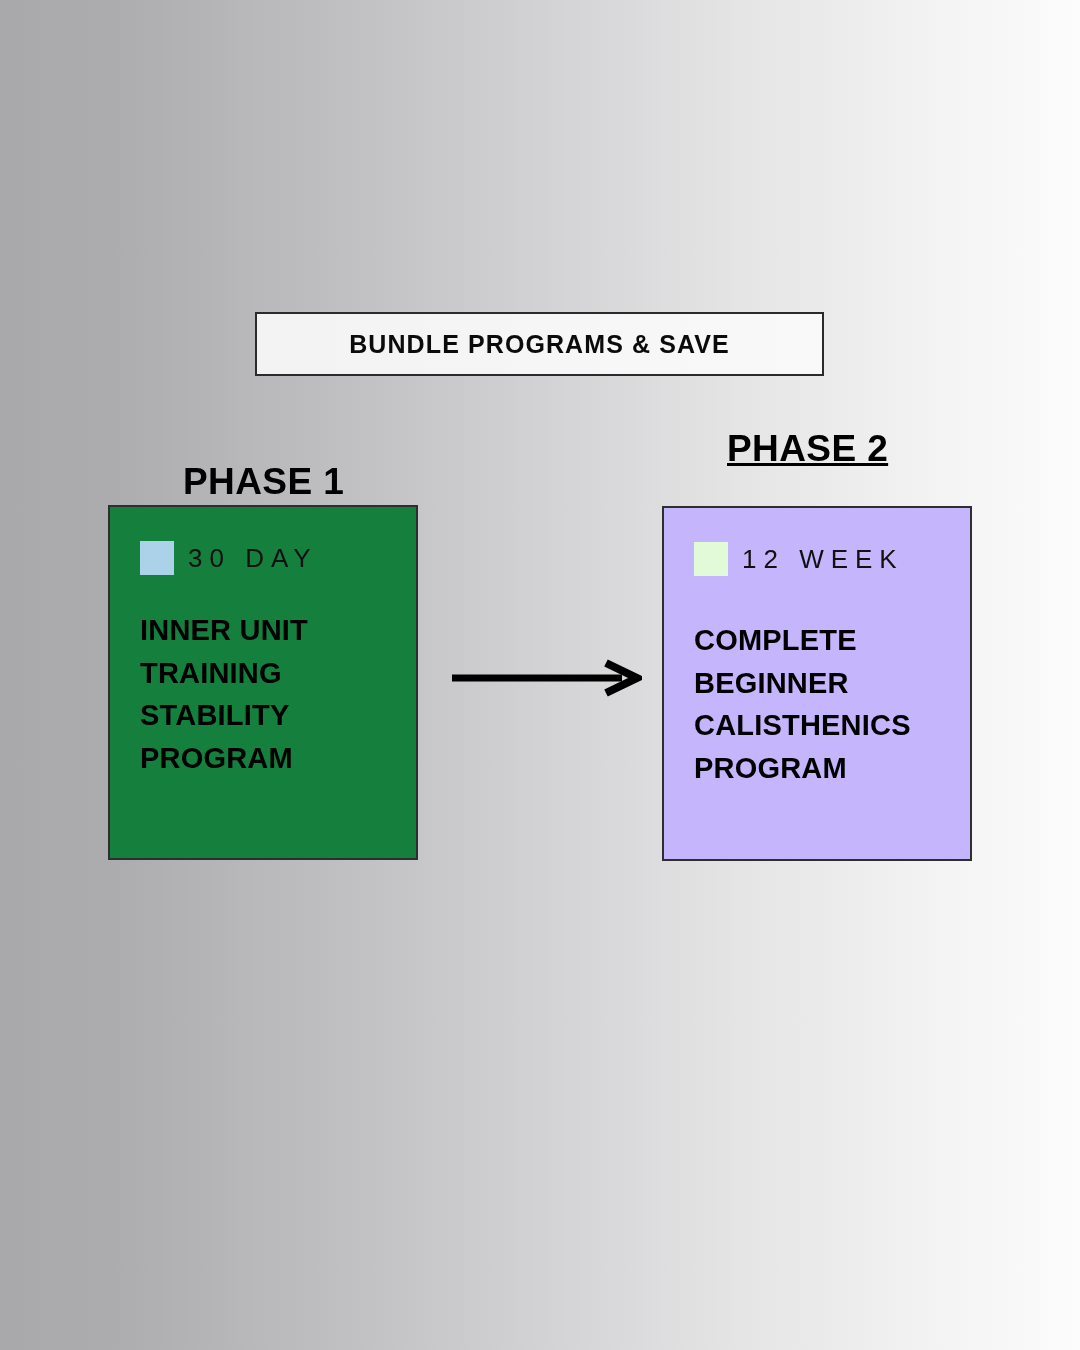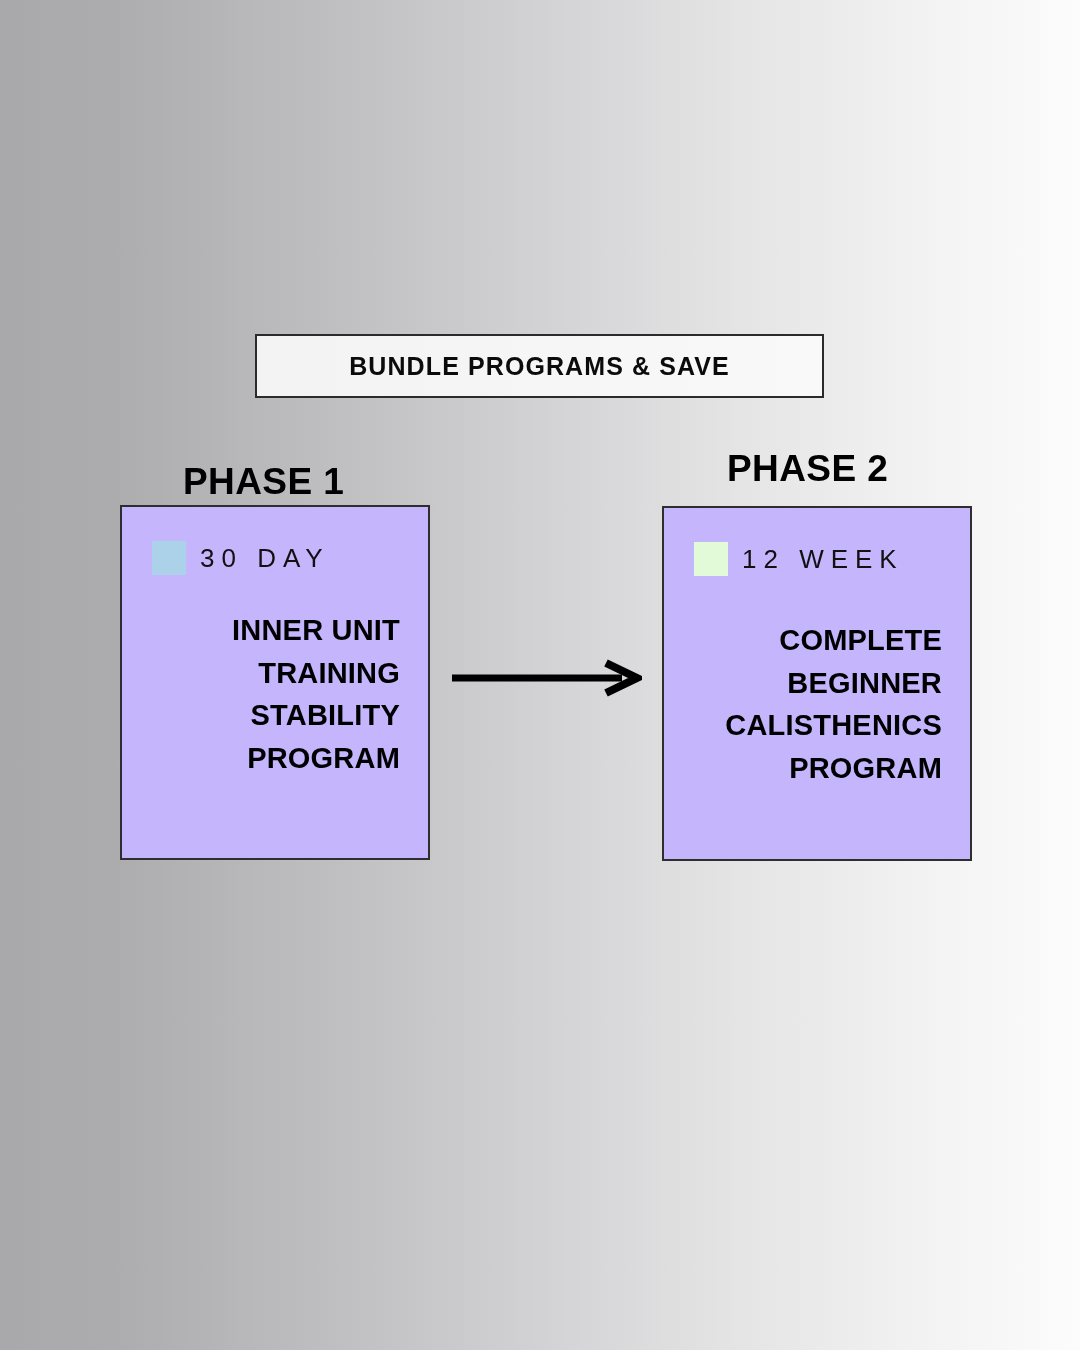--- a/index.html
+++ b/index.html
@@ -25,21 +25,21 @@
 
   #stage {
     position: absolute;
     inset: 0;
   }
 
   
   .banner {
     position: absolute;
     left: 255px;
-    top: 334px;
+    top: 312px;
     width: 569px;
     height: 64px;
     border: 2px solid #2b2b2b;
     background: rgba(250, 250, 250, 0.88);
     display: flex;
     align-items: center;
     justify-content: center;
   }
   .banner-text {
     font-size: 25px;
@@ -52,34 +52,34 @@
   
   .phase-label {
     position: absolute;
     font-size: 37px;
     font-weight: bold;
     color: #000;
     letter-spacing: 0.4px;
     white-space: nowrap;
   }
   .phase-label.p1 { left: 183px; top: 461px; }
-  .phase-label.p2 { left: 727px; top: 448px; }
+  .phase-label.p2 { left: 727px; top: 428px; text-decoration: underline; }
 
   
   .card {
     position: absolute;
     width: 310px;
     height: 355px;
     border: 2px solid #2e2e2e;
     padding: 34px 28px 0 30px;
   }
   .card.card-1 {
-    left: 120px;
+    left: 108px;
     top: 505px;
-    background: #c4b5fd;
+    background: #15803d;
   }
   .card.card-2 {
     left: 662px;
     top: 506px;
     background: #c4b5fd;
   }
 
   .card-badge {
     display: flex;
     align-items: center;
@@ -99,21 +99,20 @@
     white-space: nowrap;
   }
 
   .card-title {
     margin-top: 34px;
     font-size: 29px;
     font-weight: bold;
     line-height: 1.47;
     color: #000;
     letter-spacing: 0.2px;
-    text-align: right;
   }
   .card-2 .card-title {
     margin-top: 43px;
   }
 
   
   .arrow {
     position: absolute;
     left: 450px;
     top: 658px;

